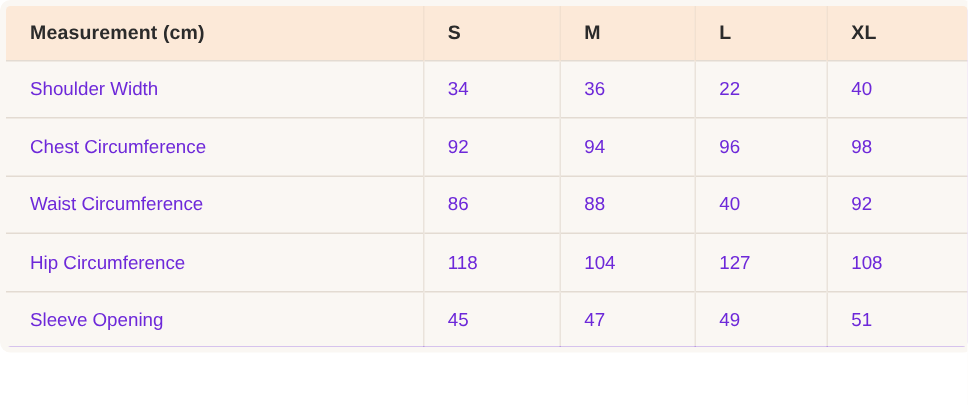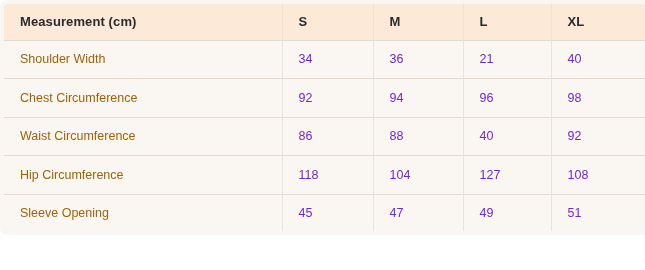--- a/index.html
+++ b/index.html
@@ -62,21 +62,21 @@
     text-align: left;
     height: 38.6px;
     padding: 0 0 0 16px;
     border-top: 1px solid #e3dbd2;
     border-right: 1px solid #eae3db;
     box-sizing: border-box;
     white-space: nowrap;
   }
   tbody td:last-child { border-right: none; }
 
-  tbody td.measure-name { color: #a16207; }
+  tbody td.measure-name { color: #6d28d9; }
   tbody td.value-cell { color: #6d28d9; }
 </style>
 </head>
 <body>
 
 <div class="size-chart-wrap">
   <table class="size-chart">
     <colgroup>
       <col class="c-label">
       <col class="c-s">
@@ -91,21 +91,21 @@
         <th>M</th>
         <th>L</th>
         <th>XL</th>
       </tr>
     </thead>
     <tbody>
       <tr>
         <td class="measure-name">Shoulder Width</td>
         <td class="value-cell">34</td>
         <td class="value-cell">36</td>
-        <td class="value-cell">21</td>
+        <td class="value-cell">22</td>
         <td class="value-cell">40</td>
       </tr>
       <tr>
         <td class="measure-name">Chest Circumference</td>
         <td class="value-cell">92</td>
         <td class="value-cell">94</td>
         <td class="value-cell">96</td>
         <td class="value-cell">98</td>
       </tr>
       <tr>

